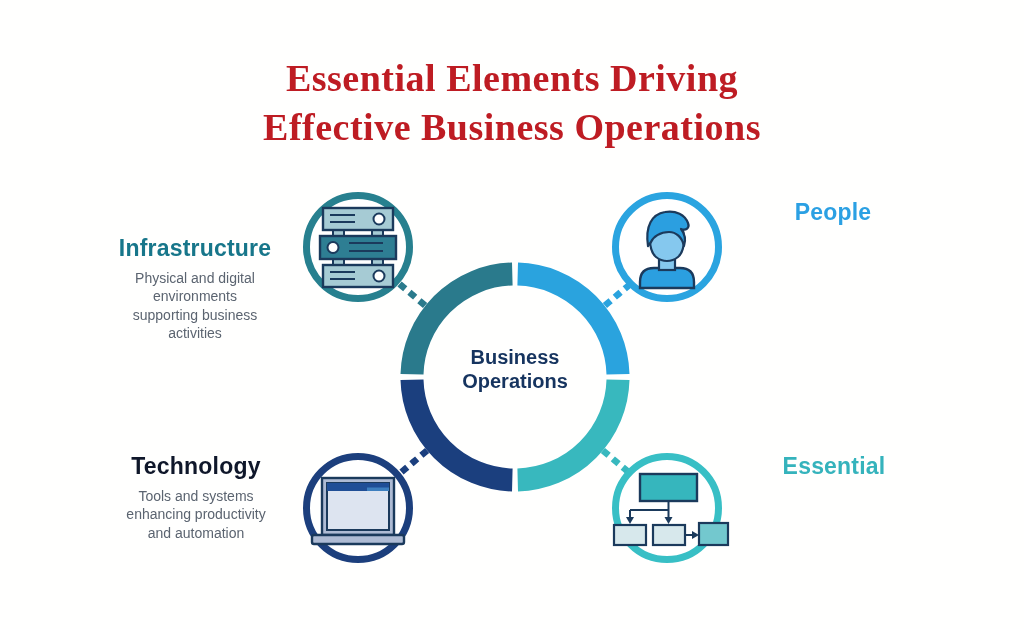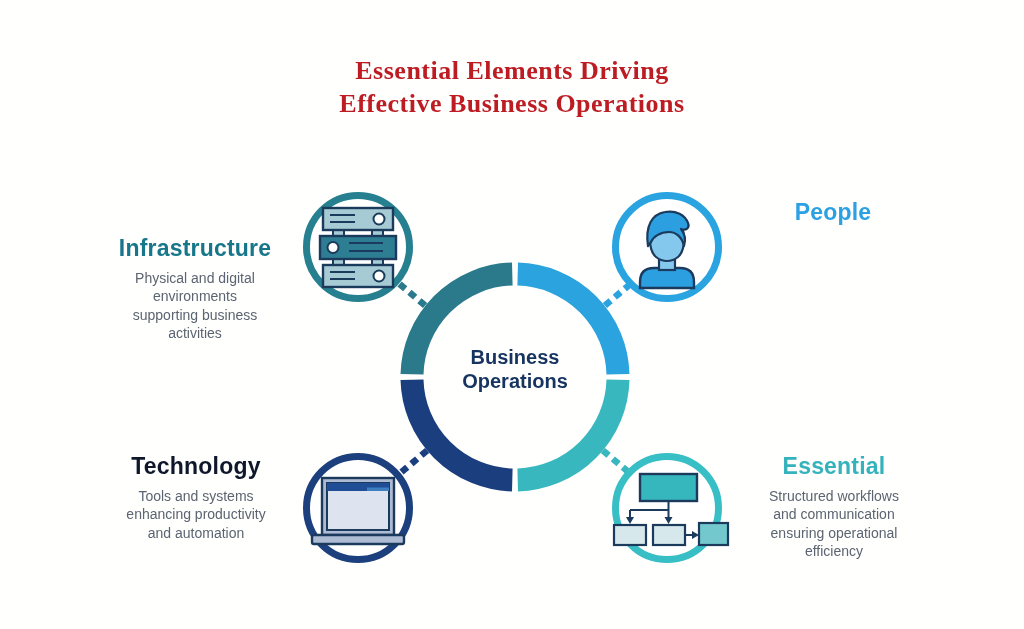--- a/index.html
+++ b/index.html
@@ -11,21 +11,21 @@
     background: #fffffe;
     overflow: hidden;
     font-family: "Liberation Sans", sans-serif;
   }
   .main-title {
     position: absolute;
     left: 0; right: 0; top: 54px;
     text-align: center;
     font-family: "Liberation Serif", serif;
     font-weight: 700;
-    font-size: 26px;
+    font-size: 38px;
     line-height: 1.28;
     white-space: pre-line;
     letter-spacing: 0.5px;
   }
   .section { position: absolute; text-align: center; }
   .section .sec-title {
     font-size: 23px;
     font-weight: 700;
     letter-spacing: 0.2px;
     margin-bottom: 7px;
@@ -86,24 +86,20 @@
 
   <div class="section" id="sec-technology">
     <div class="sec-title" style="color: #0f172a;">Technology</div>
     <div class="sec-desc" style="width:210px">Tools and systems
 enhancing productivity
 and automation</div>
   </div>
 
   <div class="section" id="sec-processes">
     <div class="sec-title" style="color: rgb(53, 179, 188);">Essential</div>
-    <div class="sec-desc" style="width:190px">Structured workflows
-and communication
-ensuring operational
-efficiency</div>
   </div>
 
   <svg class="ring-svg" width="230" height="230" viewBox="0 0 230 230">
     <path d="M 12.0 112.3 A 103 103 0 0 1 112.3 12.0" fill="none" stroke-width="23" stroke="#2A7A8C"></path>
     <path d="M 117.7 12.0 A 103 103 0 0 1 218.0 112.3" fill="none" stroke-width="23" stroke="#2AA3DE"></path>
     <path d="M 112.3 218.0 A 103 103 0 0 1 12.0 117.7" fill="none" stroke-width="23" stroke="#1B3F7E"></path>
     <path d="M 218.0 117.7 A 103 103 0 0 1 117.7 218.0" fill="none" stroke-width="23" stroke="#38B8BE"></path>
   </svg>
 
   <div class="center-label" style="color: rgb(22, 52, 95);">Business

